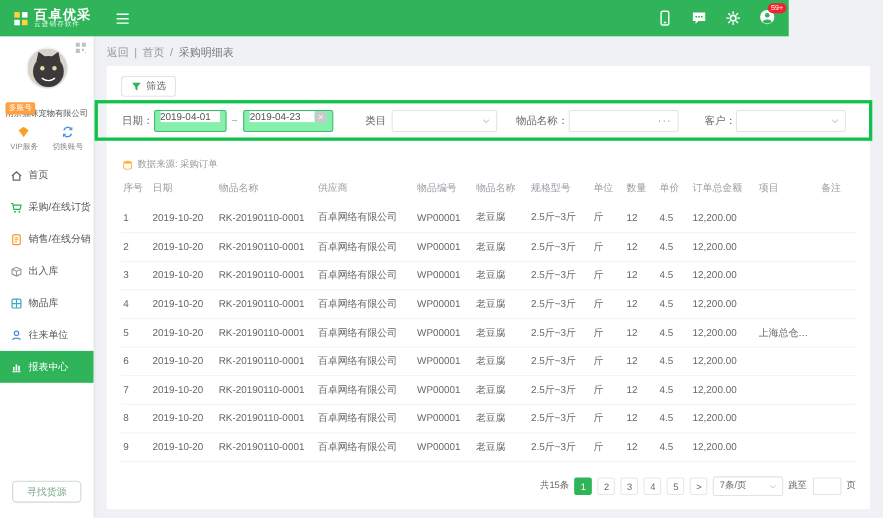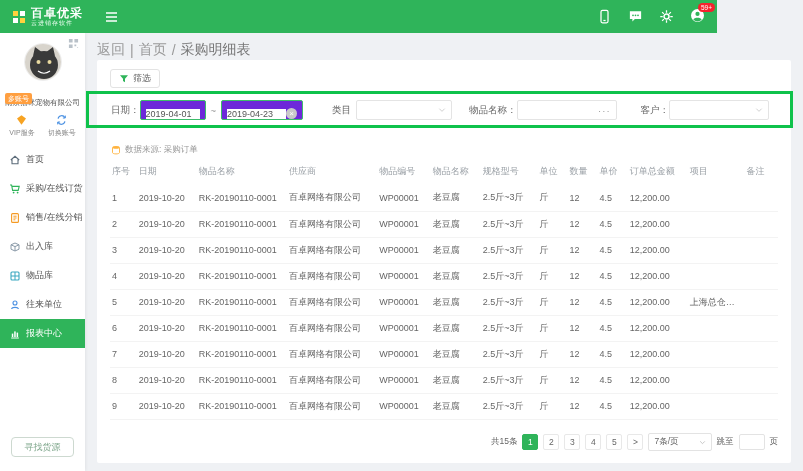--- a/index.html
+++ b/index.html
@@ -31,31 +31,31 @@
   .mi { height:29px; display:flex; align-items:center; gap:5px; padding-left:9px; cursor:pointer; }
   .mi .lbl { font-size:9px; color:#555; white-space:nowrap; }
   .mi .ic { display:flex; width:12px; height:12px; }
   .mi.active { background:#2fb45a; }
   .mi.active .lbl, .mi.active .ic { color:#fff !important; }
   .c-home{color:#5b6b79}.c-cart{color:#2fb45a}.c-sales{color:#f59a23}.c-io{color:#8a9aa8}
   .c-goods{color:#3aa7c0}.c-partner{color:#4a90e2}.c-fin{color:#f0a32e}.c-report{color:#fff}
   .find-btn { position:absolute; bottom:14px; left:11px; width:63px; height:20px; background:#fff; border:1px solid #cdd9d0; border-radius:4px; color:#7fa78c; font-size:9px; display:flex; align-items:center; justify-content:center; cursor:pointer; }
 
   
-  .breadcrumb { position:absolute; left:97px; top:41px; display:flex; align-items:center; gap:5px; font-size:14px; color:#999; }
+  .breadcrumb { position:absolute; left:97px; top:41px; display:flex; align-items:center; gap:5px; font-size:10px; color:#999; }
   .breadcrumb .cur { color:#777; }
   .card { position:absolute; left:97px; top:60px; width:694px; height:403px; background:#fff; border-radius:2px; }
 
   .filter-btn { position:absolute; left:13px; top:9px; height:19px; padding:0 8px; background:#fff; border:1px solid #e3e3e3; border-radius:3px; display:flex; align-items:center; gap:4px; font-size:9px; color:#666; cursor:pointer; }
 
   .annotation { position:absolute; left:86px; top:91px; width:707px; height:37px; border:3px solid #0fc24b; z-index:8; pointer-events:none; }
 
   .filter-row { position:absolute; left:14px; top:39px; height:22px; display:flex; align-items:center; font-size:9.5px; color:#666; white-space:nowrap; }
   .flabel { flex:none; }
-  .date-input { width:66px; height:20px; border:1px solid #3dbd6b; border-radius:2px; padding:0 5px; font-size:9px; color:#555; display:flex; align-items:flex-end; background:#6d28d9; }
+  .date-input { width:66px; height:20px; border:1px solid #3dbd6b; border-radius:2px; padding:0 5px; font-size:9px; color:#555; display:flex; align-items:flex-start; background:#86efac; }
   .date-input input { border:none; outline:none; width:100%; font-size:9px; color:#555; font-family:inherit; }
   .date-to { width:82px; }
   .tilde { margin:0 5px; color:#999; }
   .clear-ic { flex:none; width:11px; height:11px; border-radius:50%; background:#c9c9c9; color:#fff; font-size:8px; line-height:11px; text-align:center; cursor:pointer; }
   .f-select { height:20px; border:1px solid #e4e4e4; border-radius:2px; padding:0 5px; display:flex; align-items:center; justify-content:flex-end; color:#bbb; background:#fff; cursor:pointer; }
   .dots { margin-left:auto; color:#999; letter-spacing:1px; cursor:pointer; }
 
   .datasource { position:absolute; left:14px; top:84px; display:flex; align-items:center; gap:4px; font-size:8.5px; color:#999; }
 
   .table-wrap { position:absolute; left:13px; right:13px; top:100px; }

